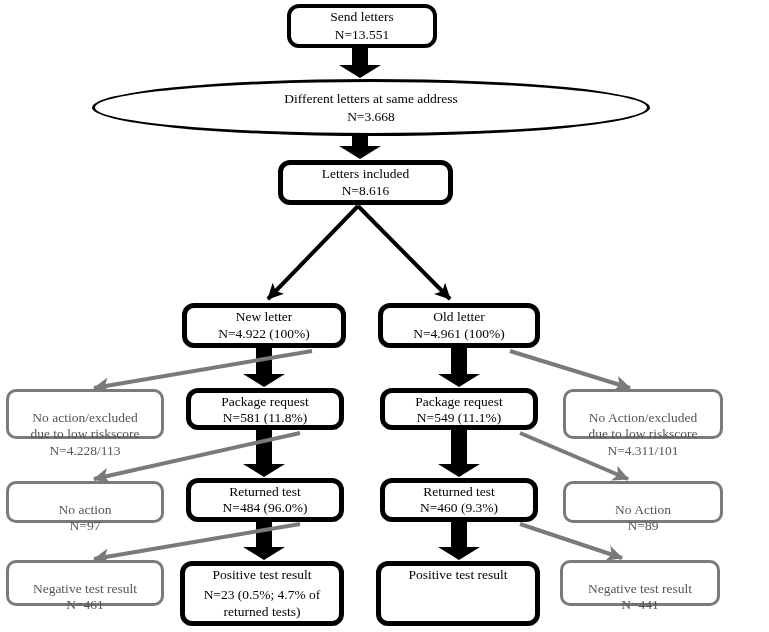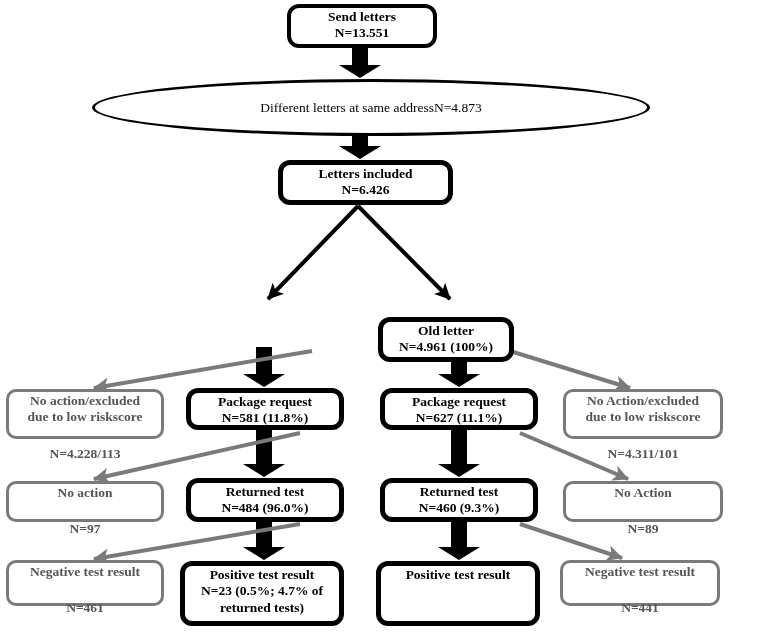--- a/index.html
+++ b/index.html
@@ -5,31 +5,31 @@
 <style>
   html,body{margin:0;padding:0;background:#ffffff;}
   .stage{
     position:relative;width:769px;height:632px;background:#ffffff;
     font-family:"Liberation Serif", serif;font-size:13.5px;color:#000;
     overflow:hidden;
   }
   svg.layer{position:absolute;left:0;top:0;z-index:0;}
   .node{
     position:absolute;z-index:1;box-sizing:border-box;
-    display:flex;flex-direction:column;justify-content:flex-start;align-items:center;
+    display:flex;flex-direction:column;justify-content:space-between;align-items:center;
     text-align:center;background:#fff;border:5px solid #000;border-radius:12px;
-    line-height:1.22;padding:1px 6px;font-weight:bold;
+    line-height:1.22;padding:1px 6px;
   }
   .node.b4{border-width:4px;}
   .node.gray{
-    border:3px solid #7a7a7a;color:#555;border-radius:10px;padding:1px 15px;gap:20px;
+    border:3px solid #7a7a7a;color:#555;border-radius:10px;padding:18px 15px;
   }
   .ellipse{
     position:absolute;z-index:1;box-sizing:border-box;
-    display:flex;flex-direction:row;justify-content:center;align-items:center;
+    display:flex;flex-direction:column;justify-content:center;align-items:center;
     text-align:center;background:#fff;border:3px solid #000;border-radius:50%;
     line-height:1.3;
   }
   .line{display:block;}
 </style>
 </head>
 <body>
 
 <div class="stage">
 
@@ -64,42 +64,46 @@
     <line x1="520" y1="524" x2="622" y2="558" stroke="#7a7a7a" stroke-width="4" marker-end="url(#ahGray)"></line>
   </svg>
 
   <div class="node b4" style="left:287px;top:4px;width:150px;height:44px">
     <span class="line">Send letters</span>
     <span class="line">N=13.551</span>
   </div>
 
   <div class="ellipse" style="left:92px;top:79px;width:558px;height:57px">
     <span class="line">Different letters at same address</span>
-    <span class="line">N=4.873</span>
+    <span class="line">N=3.668</span>
   </div>
 
   <div class="node" style="left:278px;top:160px;width:175px;height:45px">
     <span class="line">Letters included</span>
-    <span class="line">N=6.426</span>
+    <span class="line">N=8.616</span>
   </div>
 
+  <div class="node" style="left:182px;top:303px;width:164px;height:45px">
+    <span class="line">New letter</span>
+    <span class="line">N=4.922 (100%)</span>
+  </div>
 
-  <div class="node" style="left:378px;top:317px;width:136px;height:45px">
+  <div class="node" style="left:378px;top:303px;width:162px;height:45px">
     <span class="line">Old letter</span>
     <span class="line">N=4.961 (100%)</span>
   </div>
 
   <div class="node" style="left:186px;top:388px;width:158px;height:42px">
     <span class="line">Package request</span>
     <span class="line">N=581 (11.8%)</span>
   </div>
 
   <div class="node" style="left:380px;top:388px;width:158px;height:42px">
     <span class="line">Package request</span>
-    <span class="line">N=627 (11.1%)</span>
+    <span class="line">N=549 (11.1%)</span>
   </div>
 
   <div class="node" style="left:186px;top:478px;width:158px;height:44px">
     <span class="line">Returned test</span>
     <span class="line">N=484 (96.0%)</span>
   </div>
 
   <div class="node" style="left:380px;top:478px;width:158px;height:44px">
     <span class="line">Returned test</span>
     <span class="line">N=460 (9.3%)</span>

